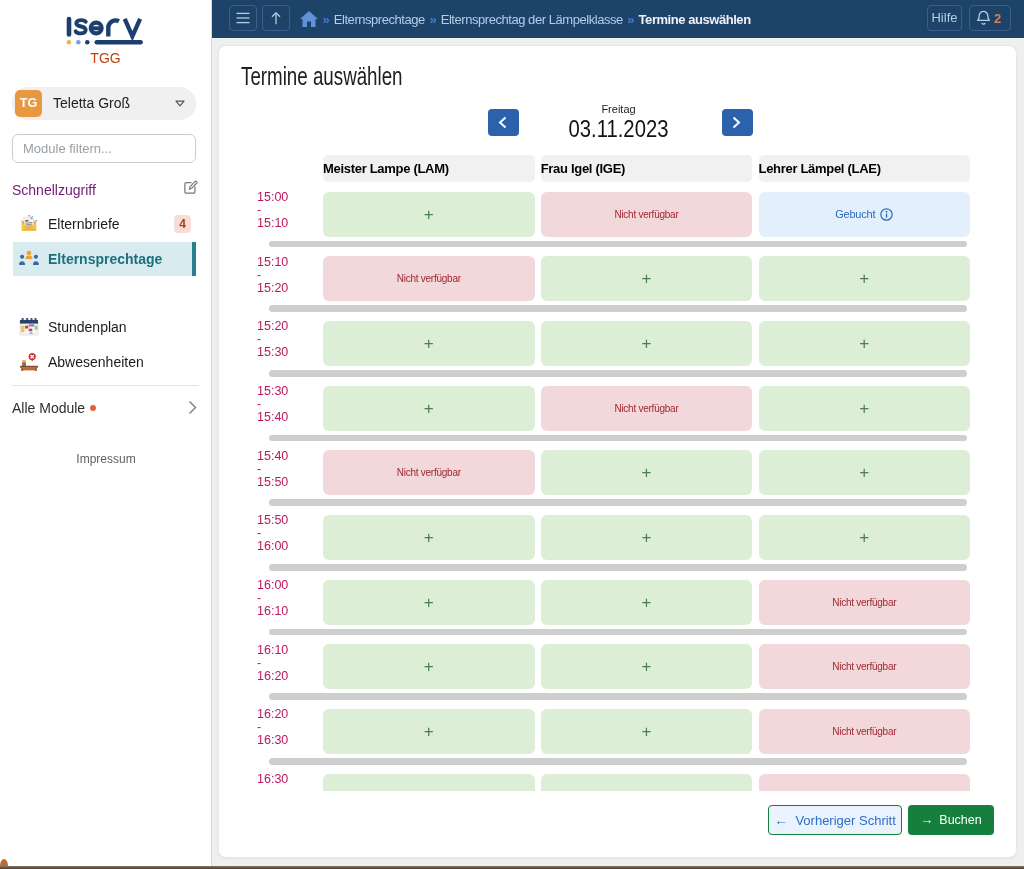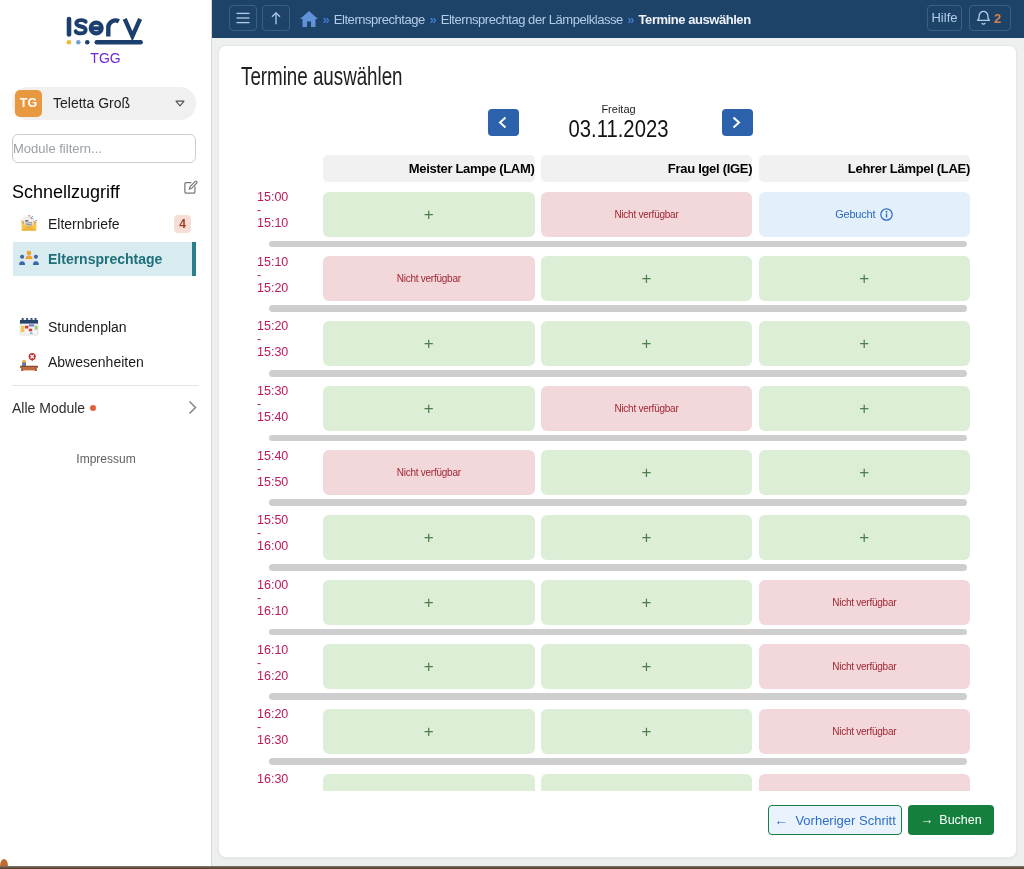--- a/index.html
+++ b/index.html
@@ -1,24 +1,24 @@
 <!DOCTYPE html>
 <html><head><meta charset="utf-8"><title>IServ</title><style>
 *{margin:0;padding:0;box-sizing:border-box}
 html,body{width:1024px;height:869px;font-family:"Liberation Sans",sans-serif;background:#eef0f0;overflow:hidden}
 body{position:relative}
 
 #sidebar{position:absolute;left:0;top:0;width:212px;height:869px;background:#fff;border-right:1px solid #d9d9d9}
-#tgg{position:absolute;top:50px;width:100%;text-align:center;font-size:14px;color:#6d28d9}
+#tgg{position:absolute;top:50px;width:100%;text-align:center;font-size:14px;color:#c2410c}
 #chip{position:absolute;left:12px;top:87px;width:184px;height:33px;background:#f0f0f1;border-radius:16px}
 #avatar{position:absolute;left:3px;top:3px;width:27px;height:27px;background:#e8993f;border-radius:5px;color:#fff;font-size:12.5px;font-weight:bold;text-align:center;line-height:27px}
 #uname{position:absolute;left:41px;top:0;font-size:14px;color:#222;line-height:33px}
 #chip svg.chev{position:absolute;right:11px;top:13px}
-#filter{position:absolute;left:12px;top:134px;width:184px;height:29px;border:1px solid #ccc;border-radius:6px;font-size:13px;color:#9aa0a6;line-height:27px;}
-#quick{position:absolute;left:12px;top:182px;font-size:18px;color:#000000}
+#filter{position:absolute;left:12px;top:134px;width:184px;height:29px;border:1px solid #ccc;border-radius:6px;font-size:13px;color:#9aa0a6;line-height:27px;padding-left:10px}
+#quick{position:absolute;left:12px;top:182px;font-size:14px;color:#701a75}
 #editic{position:absolute;left:184px;top:180px}
 .mitem{position:absolute;left:0;width:212px;height:34px}
 .mitem .ic{position:absolute;left:19px;top:7px}
 .mitem .mt{position:absolute;left:48px;top:0;line-height:34px;font-size:14px;color:#1b1b1b}
 #mhl{position:absolute;left:13px;top:0;width:182.5px;height:34px;background:#d8ecef;border-right:4px solid #2a7f8c}
 .mteal{color:#1f6e7b!important;font-weight:bold}
 #badge4{position:absolute;left:174px;top:8px;width:17px;height:18px;background:#f6ded7;border-radius:4px;color:#a2401f;font-weight:bold;font-size:12px;text-align:center;line-height:18px}
 #divider{position:absolute;left:12px;top:385px;width:187px;border-top:1px solid #e4e4e4}
 #allemod{position:absolute;left:12px;top:400px;font-size:14px;color:#2e2e2e}
 #adot{position:absolute;left:90px;top:405px;width:6px;height:6px;border-radius:50%;background:#e4603a}
@@ -34,21 +34,21 @@
 #hilfe{position:absolute;left:715px;top:5px;width:35px;height:26px;border:1px solid #3d5e8a;border-radius:4px;color:#b3cce9;font-size:13px;text-align:center;line-height:24px}
 #bellb{position:absolute;left:757px;top:5px;width:42px;height:26px;border:1px solid #3d5e8a;border-radius:4px}
 #belln{position:absolute;left:24px;top:5px;color:#d8824a;font-weight:bold;font-size:13px}
 
 #card{position:absolute;left:218px;top:45px;width:799px;height:813px;background:#fff;border:1px solid #e6e7e8;border-radius:8px;box-shadow:0 1px 3px rgba(0,0,0,.05)}
 #h1{position:absolute;left:22px;top:16px;font-size:25px;color:#202020;transform:scaleX(.75);transform-origin:0 0}
 #freitag{position:absolute;left:0;top:57px;width:799px;text-align:center;font-size:11px;color:#222}
 #datum{position:absolute;left:0;top:70px;width:799px;text-align:center;font-size:23px;color:#111;transform:scaleX(.88)}
 .dbtn{position:absolute;top:63px;width:31px;height:27px;background:#2b62ab;border-radius:4px}
 .dbtn svg{position:absolute;left:10px;top:7px}
-.chead{position:absolute;top:109px;width:211.5px;height:27px;background:#f1f1f2;border-radius:5px;text-align:right;line-height:27px;font-weight:bold;font-size:13px;color:#000;letter-spacing:-0.3px}
+.chead{position:absolute;top:109px;width:211.5px;height:27px;background:#f1f1f2;border-radius:5px;text-align:left;line-height:27px;font-weight:bold;font-size:13px;color:#000;letter-spacing:-0.3px}
 .row{position:absolute;left:0;width:799px}
 .tlabel{position:absolute;left:38px;top:-0.6px;width:70px;text-align:left;font-size:12.5px;color:#be185d;line-height:13px}
 .cell{position:absolute;top:0;width:211.5px;height:45px;border-radius:6px;text-align:center}
 .cg{background:#ddeed6}
 .cg .plus{color:#4e7d4e;font-size:17px;line-height:45px}
 .cr{background:#f2d8db;color:#a22734;font-size:10px;letter-spacing:-0.25px;line-height:45px}
 .cb{background:#e3f0fc;color:#2a68c0;font-size:11px;letter-spacing:-0.2px;line-height:45px}
 .sbar{position:absolute;left:49.5px;top:49.2px;width:698px;height:6.5px;border-radius:3.5px;background:#cecece}
 #bprev{position:absolute;left:549px;top:759px;width:134px;height:30px;background:#e9f2fd;border:1px solid #15803d;border-radius:4px;color:#2d6fc7;font-size:13px;text-align:center;line-height:28px}
 #bbuch{position:absolute;left:689px;top:759px;width:86px;height:30px;background:#15803d;border-radius:4px;color:#fff;font-size:12.5px;text-align:center;line-height:30px}

